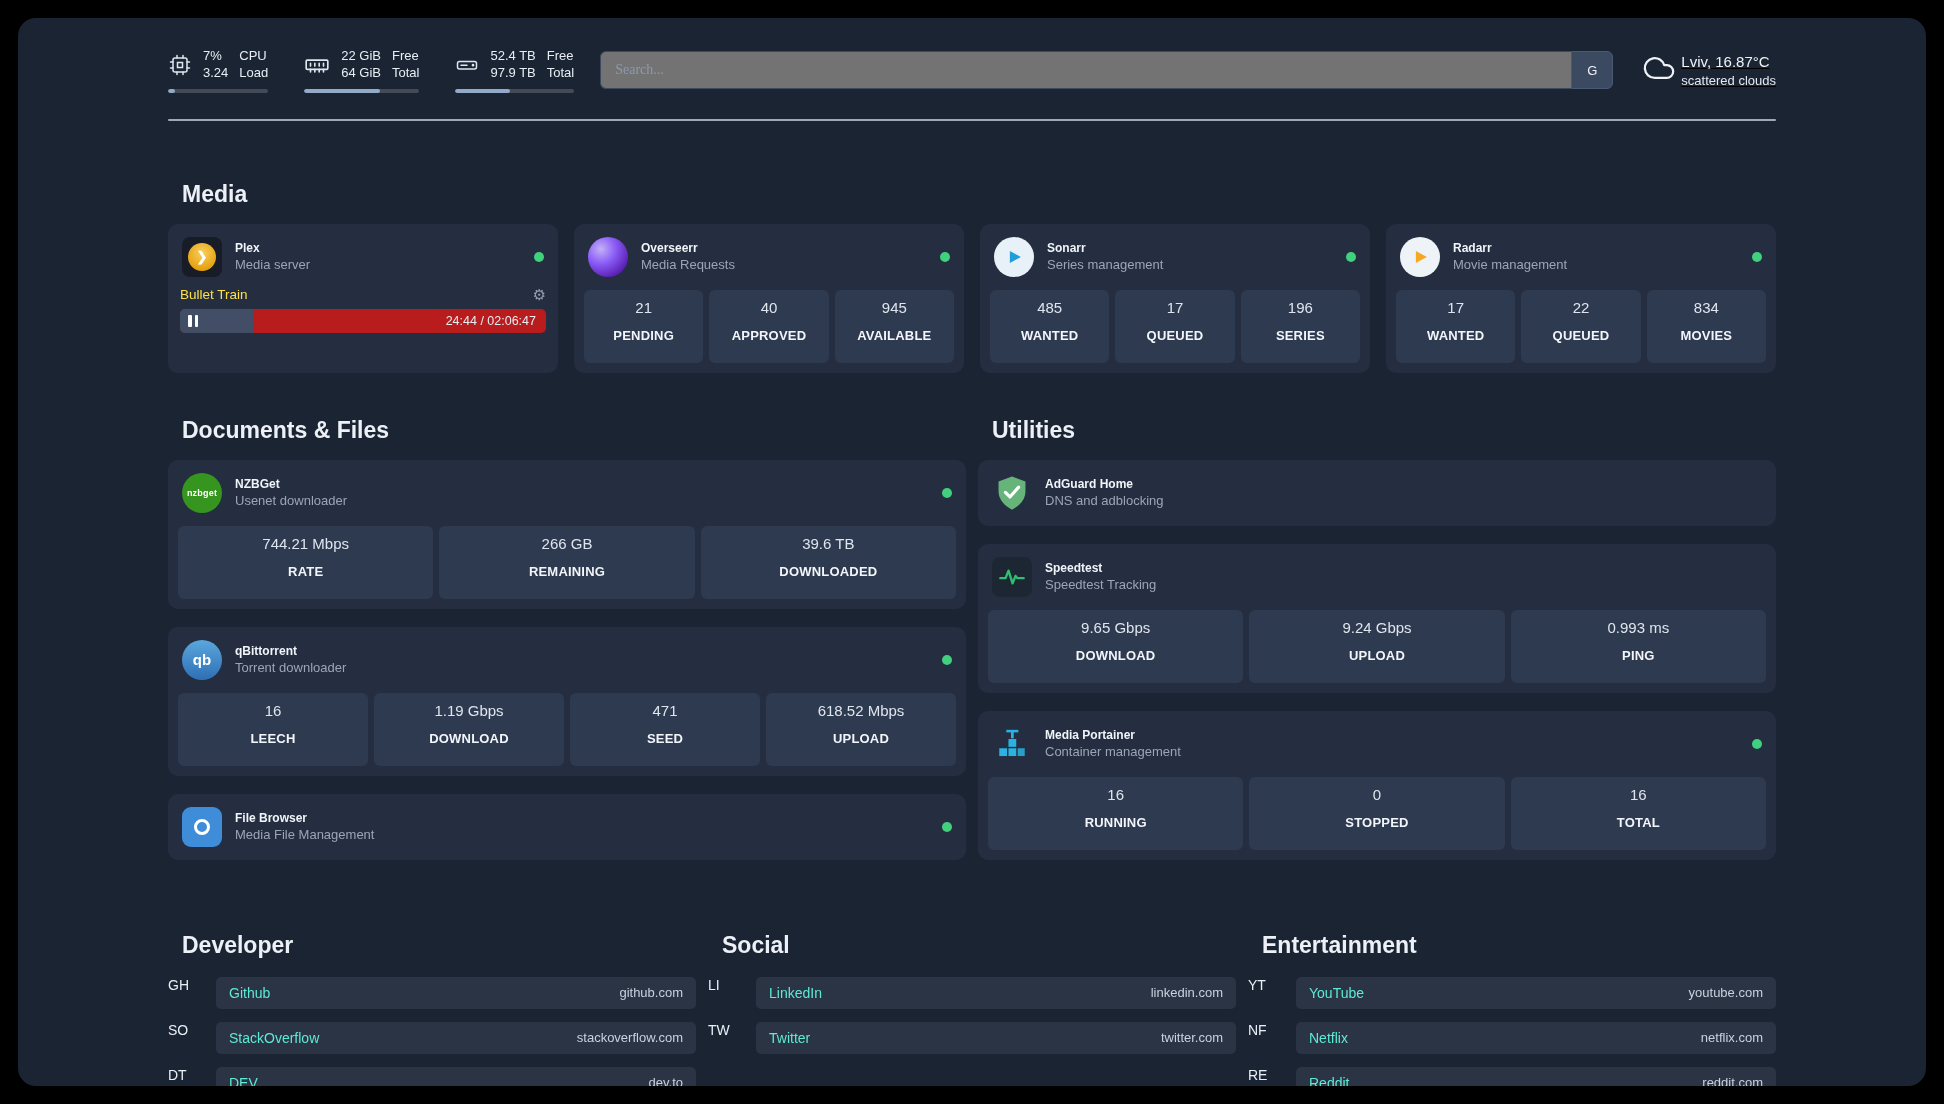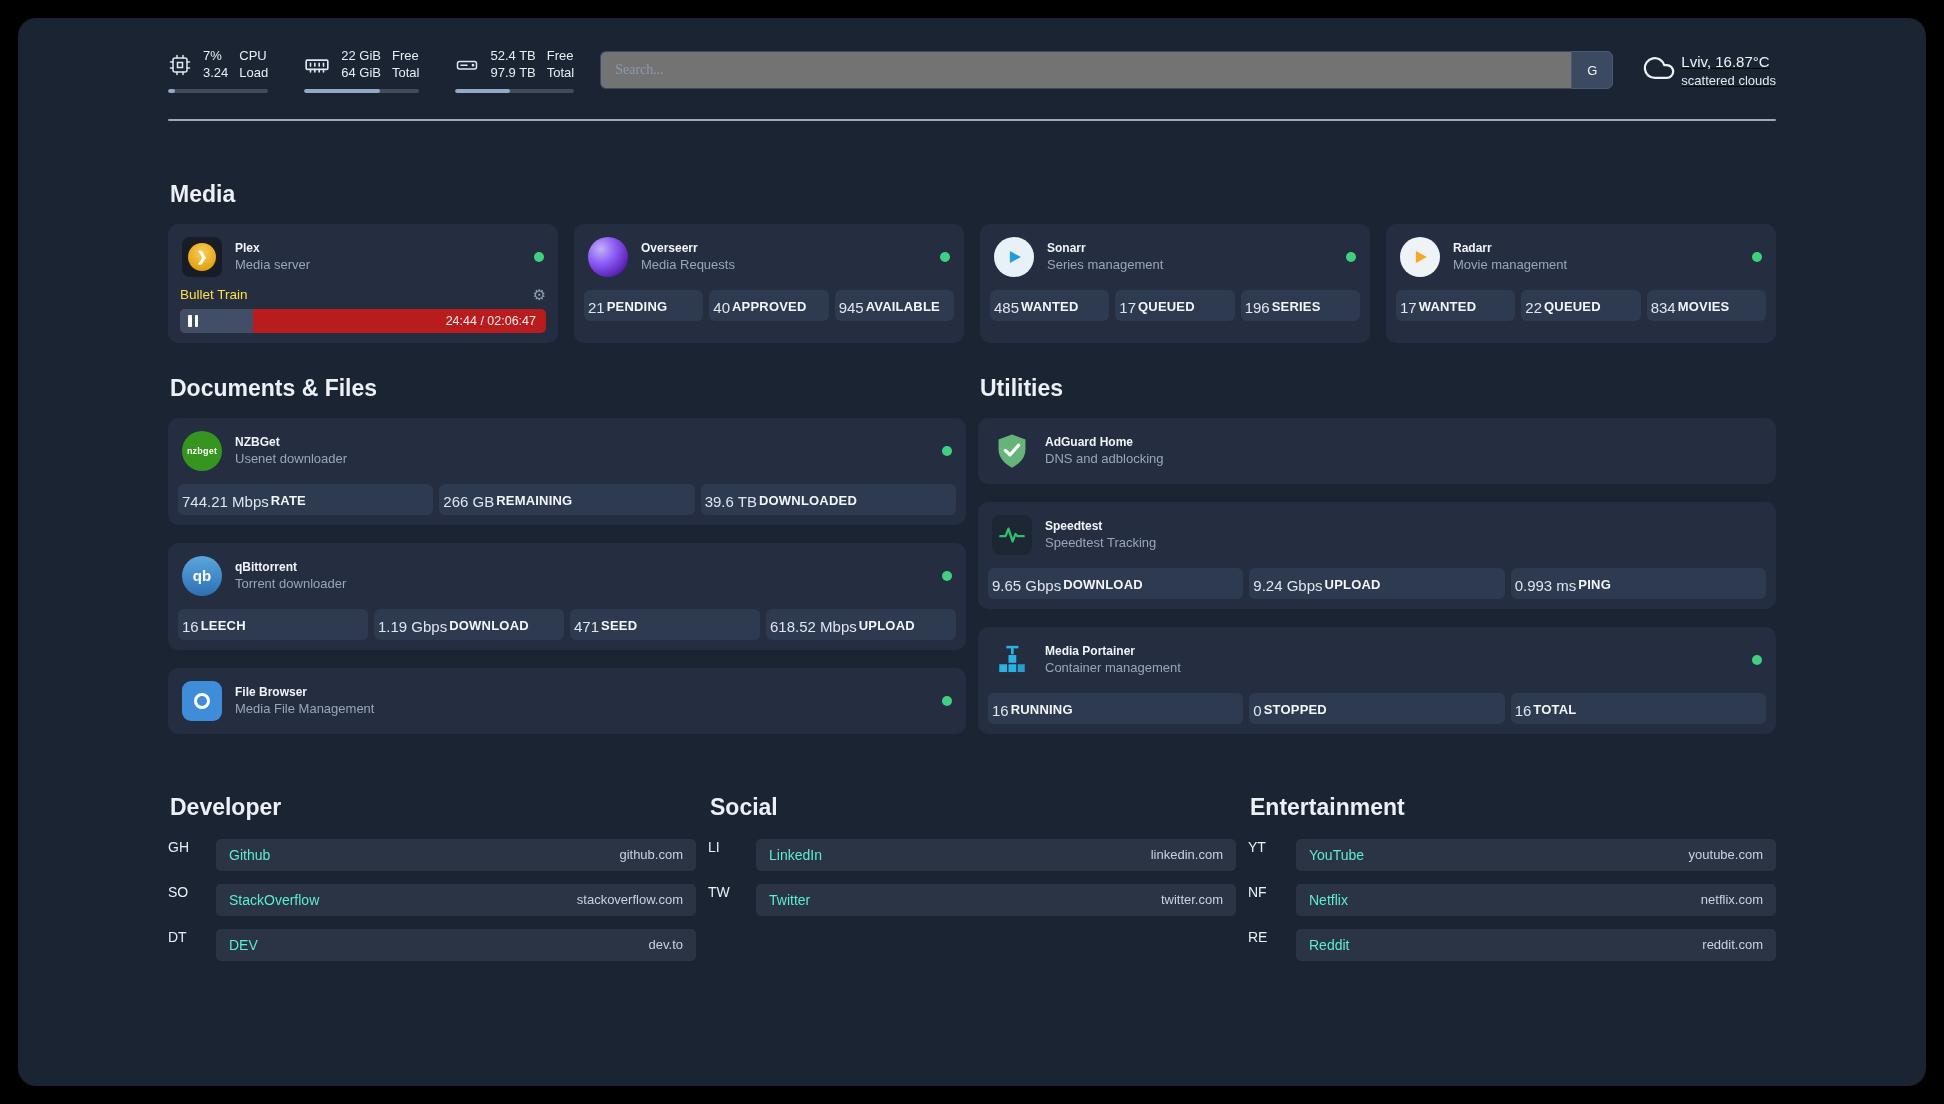--- a/index.html
+++ b/index.html
@@ -43,37 +43,37 @@
   }
 
   .weather { display:flex; align-items:flex-end; gap:2px; flex:none;text-decoration:underline; }
   .weather-text { display:flex; flex-direction:column; line-height:1.35; }
   .weather-loc { font-size:15px; color:#eef2f7; }
   .weather-cond { font-size:13px; color:#e3e9f1; }
 
   .divider { margin-top:26px; height:2px; background:#b6bfcc; border-radius:1px; opacity:.85; }
 
   
-  .section-title { font-size:23px; font-weight:600; color:#edf1f7; margin:2px; }
+  .section-title { font-size:23px; font-weight:600; color:#edf1f7; margin:14px; }
   .media-section { margin-top:60px; }
   .media-grid { margin-top:16px; display:grid; grid-template-columns:repeat(4,1fr); gap:16px; }
   .two-col { margin-top:30px; display:grid; grid-template-columns:1fr 1fr; gap:12px; align-items:start; }
   .card-stack { display:flex; flex-direction:column; gap:18px; margin-top:16px; }
 
   
   .card { background:#242e40; border-radius:10px; padding:10px; cursor:pointer; }
   .card-header { display:flex; align-items:center; gap:13px; padding:3px 4px; }
   .app-icon { width:40px; height:40px; flex:none; display:flex; align-items:center; justify-content:center; }
   .app-meta { display:flex; flex-direction:column; gap:2px; }
   .app-name { font-size:12px; font-weight:600; color:#f1f4f9; }
   .app-desc { font-size:13px; color:#9aa6b8; }
   .status-dot { width:10px; height:10px; border-radius:50%; background:var(--status-online,#41d07e); margin-left:auto; flex:none; }
 
   .stats { display:flex; gap:6px; margin-top:10px; }
-  .stat-tile { flex:1; background:#2e3a4f; border-radius:6px; padding:9px 4px 5px; text-align:center; display:flex; flex-direction:row; gap:2px; }
+  .stat-tile { flex:1; background:#2e3a4f; border-radius:6px; padding:9px 4px 20px; text-align:center; display:flex; flex-direction:column; gap:12px; }
   .stat-value { font-size:15px; color:#dee5ee; }
   .stat-label { font-size:13px; font-weight:700; color:#f2f5f9; letter-spacing:.2px; }
 
   
   .player { margin-top:7px; padding:0 2px; }
   .player-top { display:flex; justify-content:space-between; align-items:center; }
   .player-title { font-size:13.5px; color:#fde047; }
   .player-gear { color:#939fb1; font-size:15px; cursor:pointer; line-height:1; }
   .player-bar { position:relative; margin-top:7px; height:24px; background:#b91c1c; border-radius:5px; overflow:hidden; cursor:pointer; }
   .player-fill { position:absolute; top:0; left:0; bottom:0; background:#414e66; }

